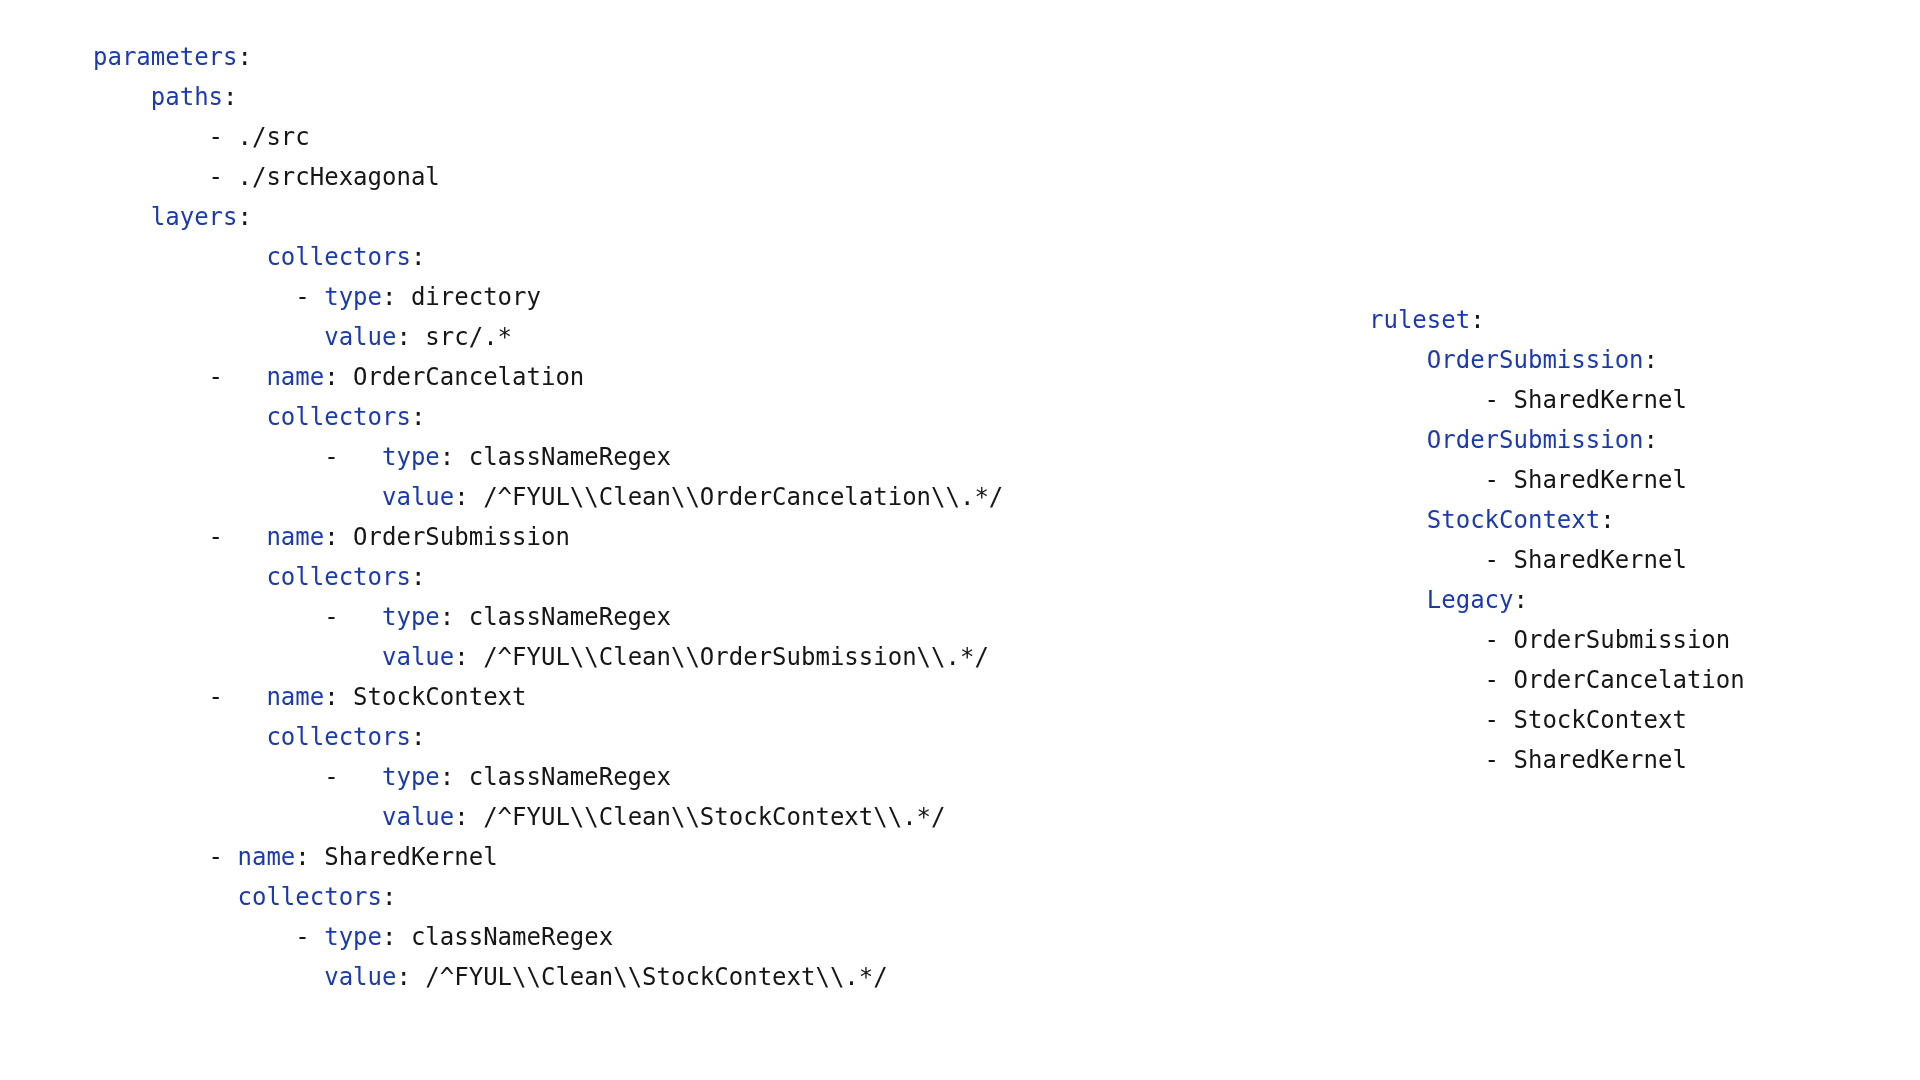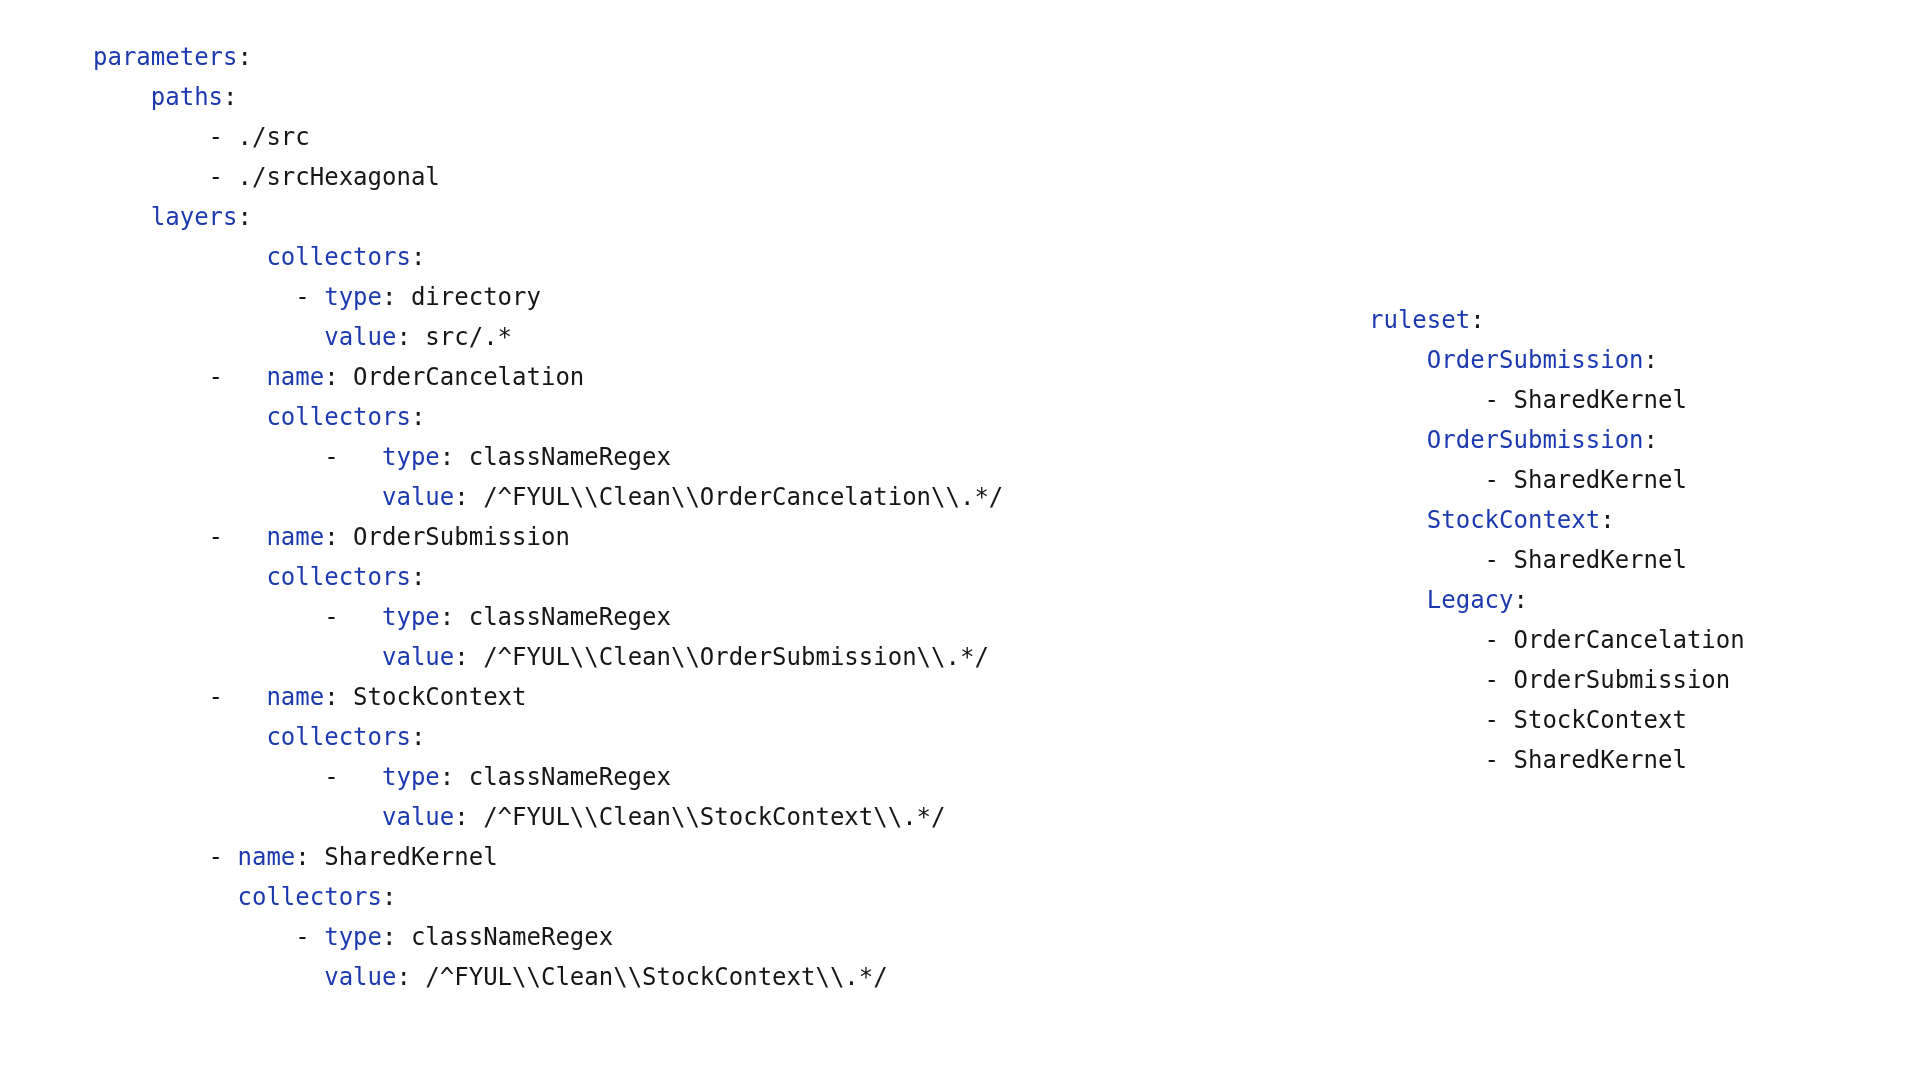--- a/index.html
+++ b/index.html
@@ -62,17 +62,17 @@
 
 <div id="right-block" class="code-block">
     <div class="code-line"><span class="yaml-key">ruleset</span><span class="yaml-text">:</span></div>
     <div class="code-line"><span class="yaml-text">    </span><span class="yaml-key">OrderSubmission</span><span class="yaml-text">:</span></div>
     <div class="code-line"><span class="yaml-text">        - SharedKernel</span></div>
     <div class="code-line"><span class="yaml-text">    </span><span class="yaml-key">OrderSubmission</span><span class="yaml-text">:</span></div>
     <div class="code-line"><span class="yaml-text">        - SharedKernel</span></div>
     <div class="code-line"><span class="yaml-text">    </span><span class="yaml-key">StockContext</span><span class="yaml-text">:</span></div>
     <div class="code-line"><span class="yaml-text">        - SharedKernel</span></div>
     <div class="code-line"><span class="yaml-text">    </span><span class="yaml-key">Legacy</span><span class="yaml-text">:</span></div>
+    <div class="code-line"><span class="yaml-text">        - OrderSubmission</span></div>
     <div class="code-line"><span class="yaml-text">        - OrderCancelation</span></div>
-    <div class="code-line"><span class="yaml-text">        - OrderSubmission</span></div>
     <div class="code-line"><span class="yaml-text">        - StockContext</span></div>
     <div class="code-line"><span class="yaml-text">        - SharedKernel</span></div>
   </div>
 
 </body></html>

